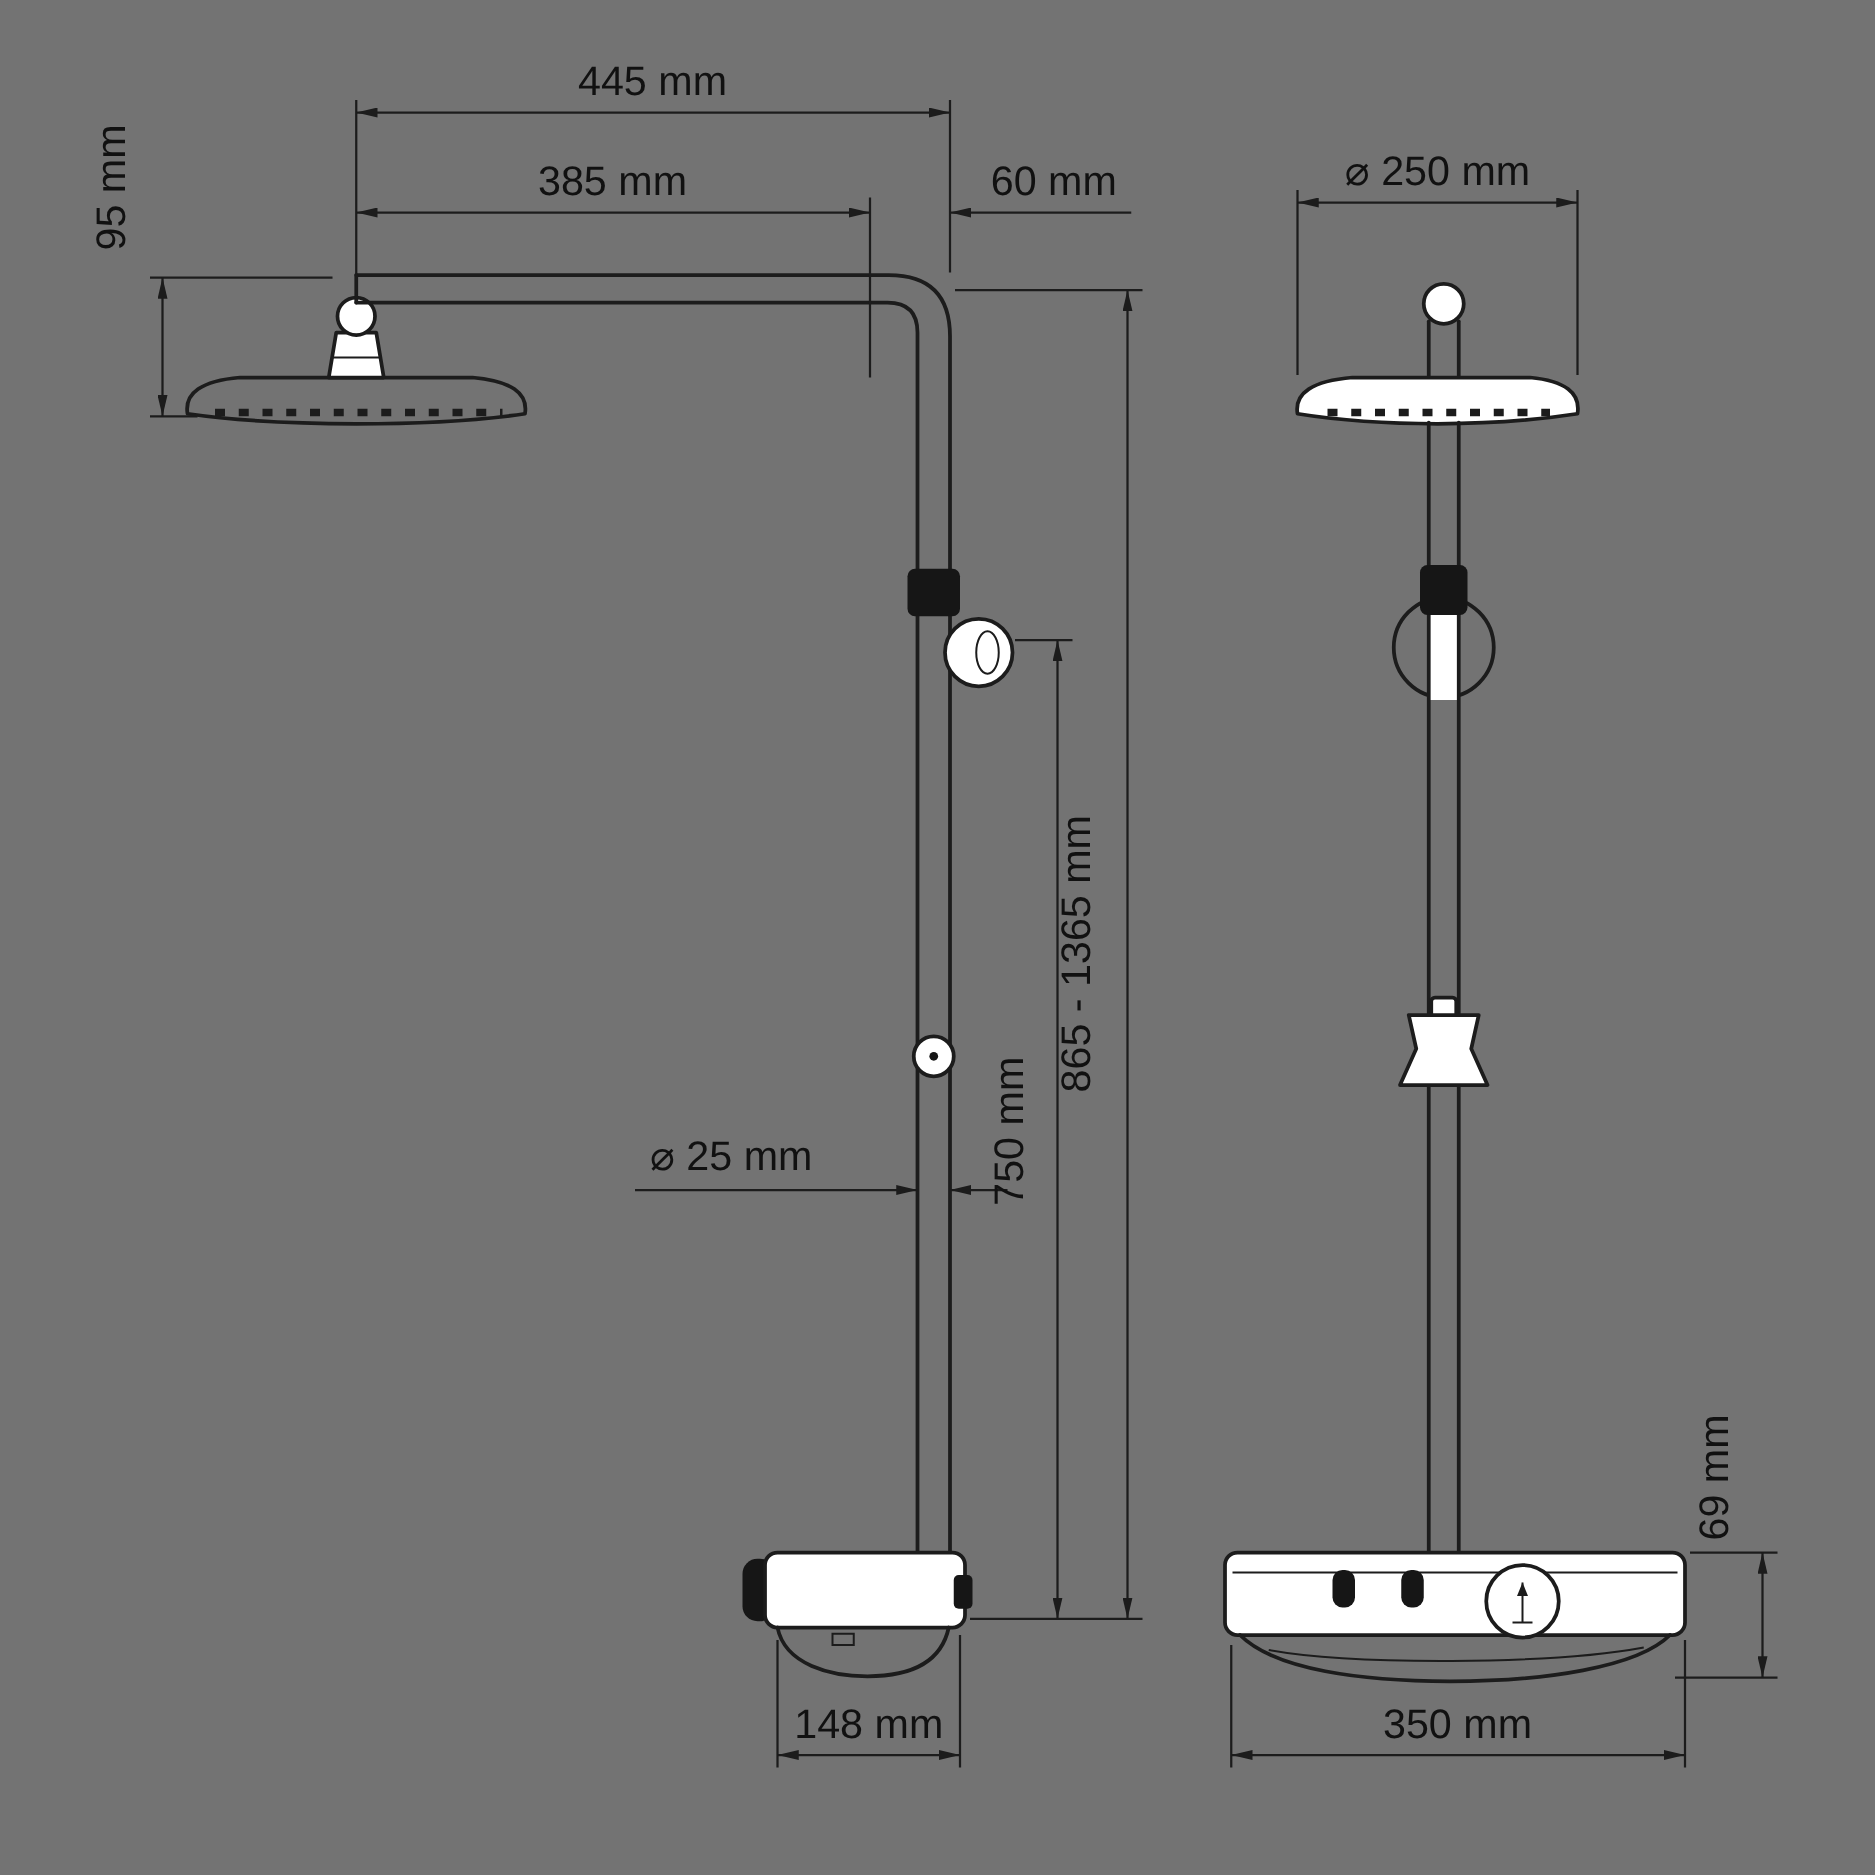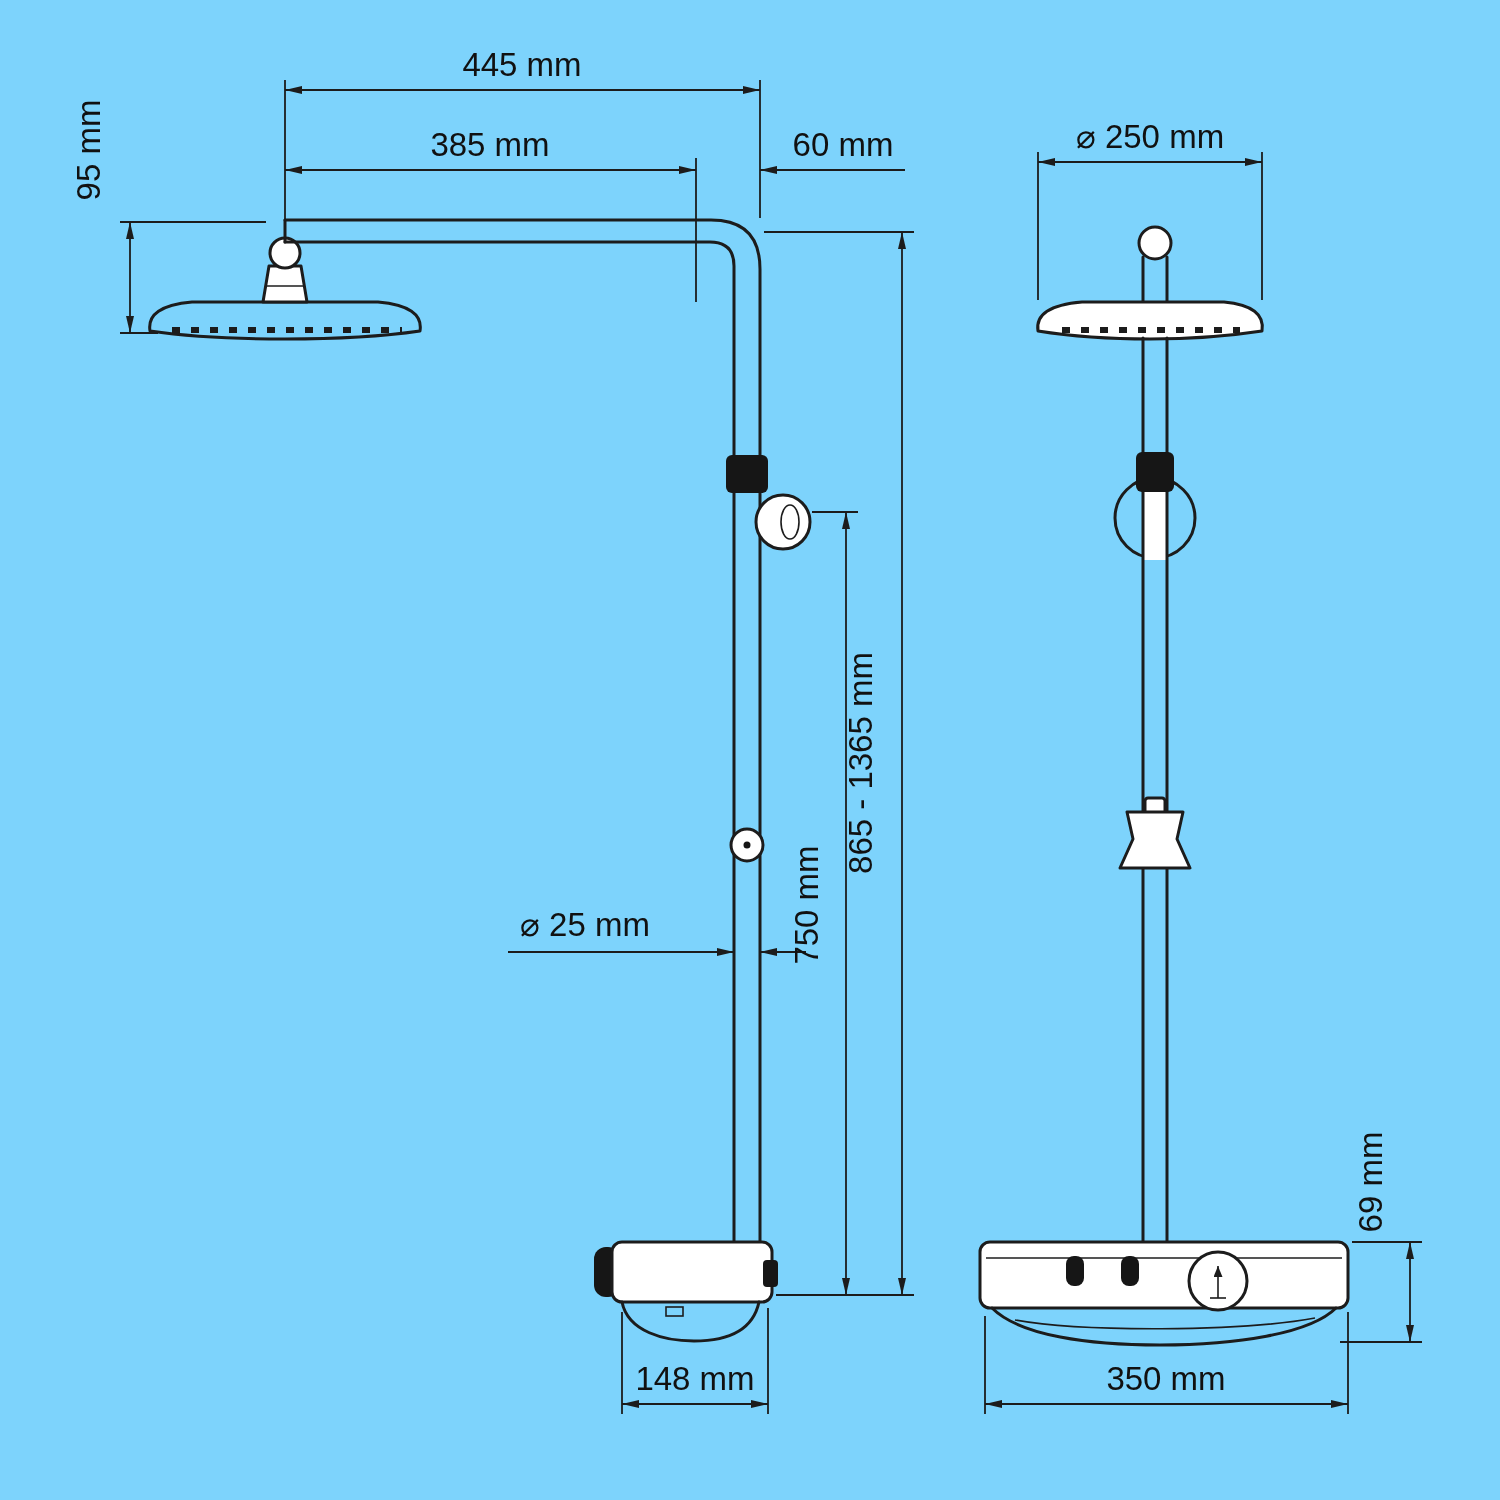--- a/index.html
+++ b/index.html
@@ -1,16 +1,16 @@
 <!DOCTYPE html>
 <html><head>
 <meta charset="utf-8">
 <style>
   html,body{margin:0;padding:0;background:#ffffff;}
-  .canvas{width:1500px;height:1500px;background:#7dd3fc;position:relative;}
+  .canvas{width:1500px;height:1500px;background:#737373;position:relative;}
   svg{display:block;}
   .ol   {fill:none;stroke:#1c1c1c;stroke-width:3;stroke-linecap:round;stroke-linejoin:round;}
   .olw  {fill:#ffffff;stroke:#1c1c1c;stroke-width:3;stroke-linecap:round;stroke-linejoin:round;}
   .thin {fill:none;stroke:#1c1c1c;stroke-width:1.6;}
   .dimln{fill:none;stroke:#1c1c1c;stroke-width:1.8;}
   .blk  {fill:#161616;stroke:none;}
   .noz  {fill:none;stroke:#1c1c1c;stroke-width:6;stroke-dasharray:8 11;stroke-linecap:butt;}
   .lbl  {font-family:"Liberation Sans","DejaVu Sans",sans-serif;font-size:33px;fill:#111111;text-anchor:middle;}
 </style>
 </head>

